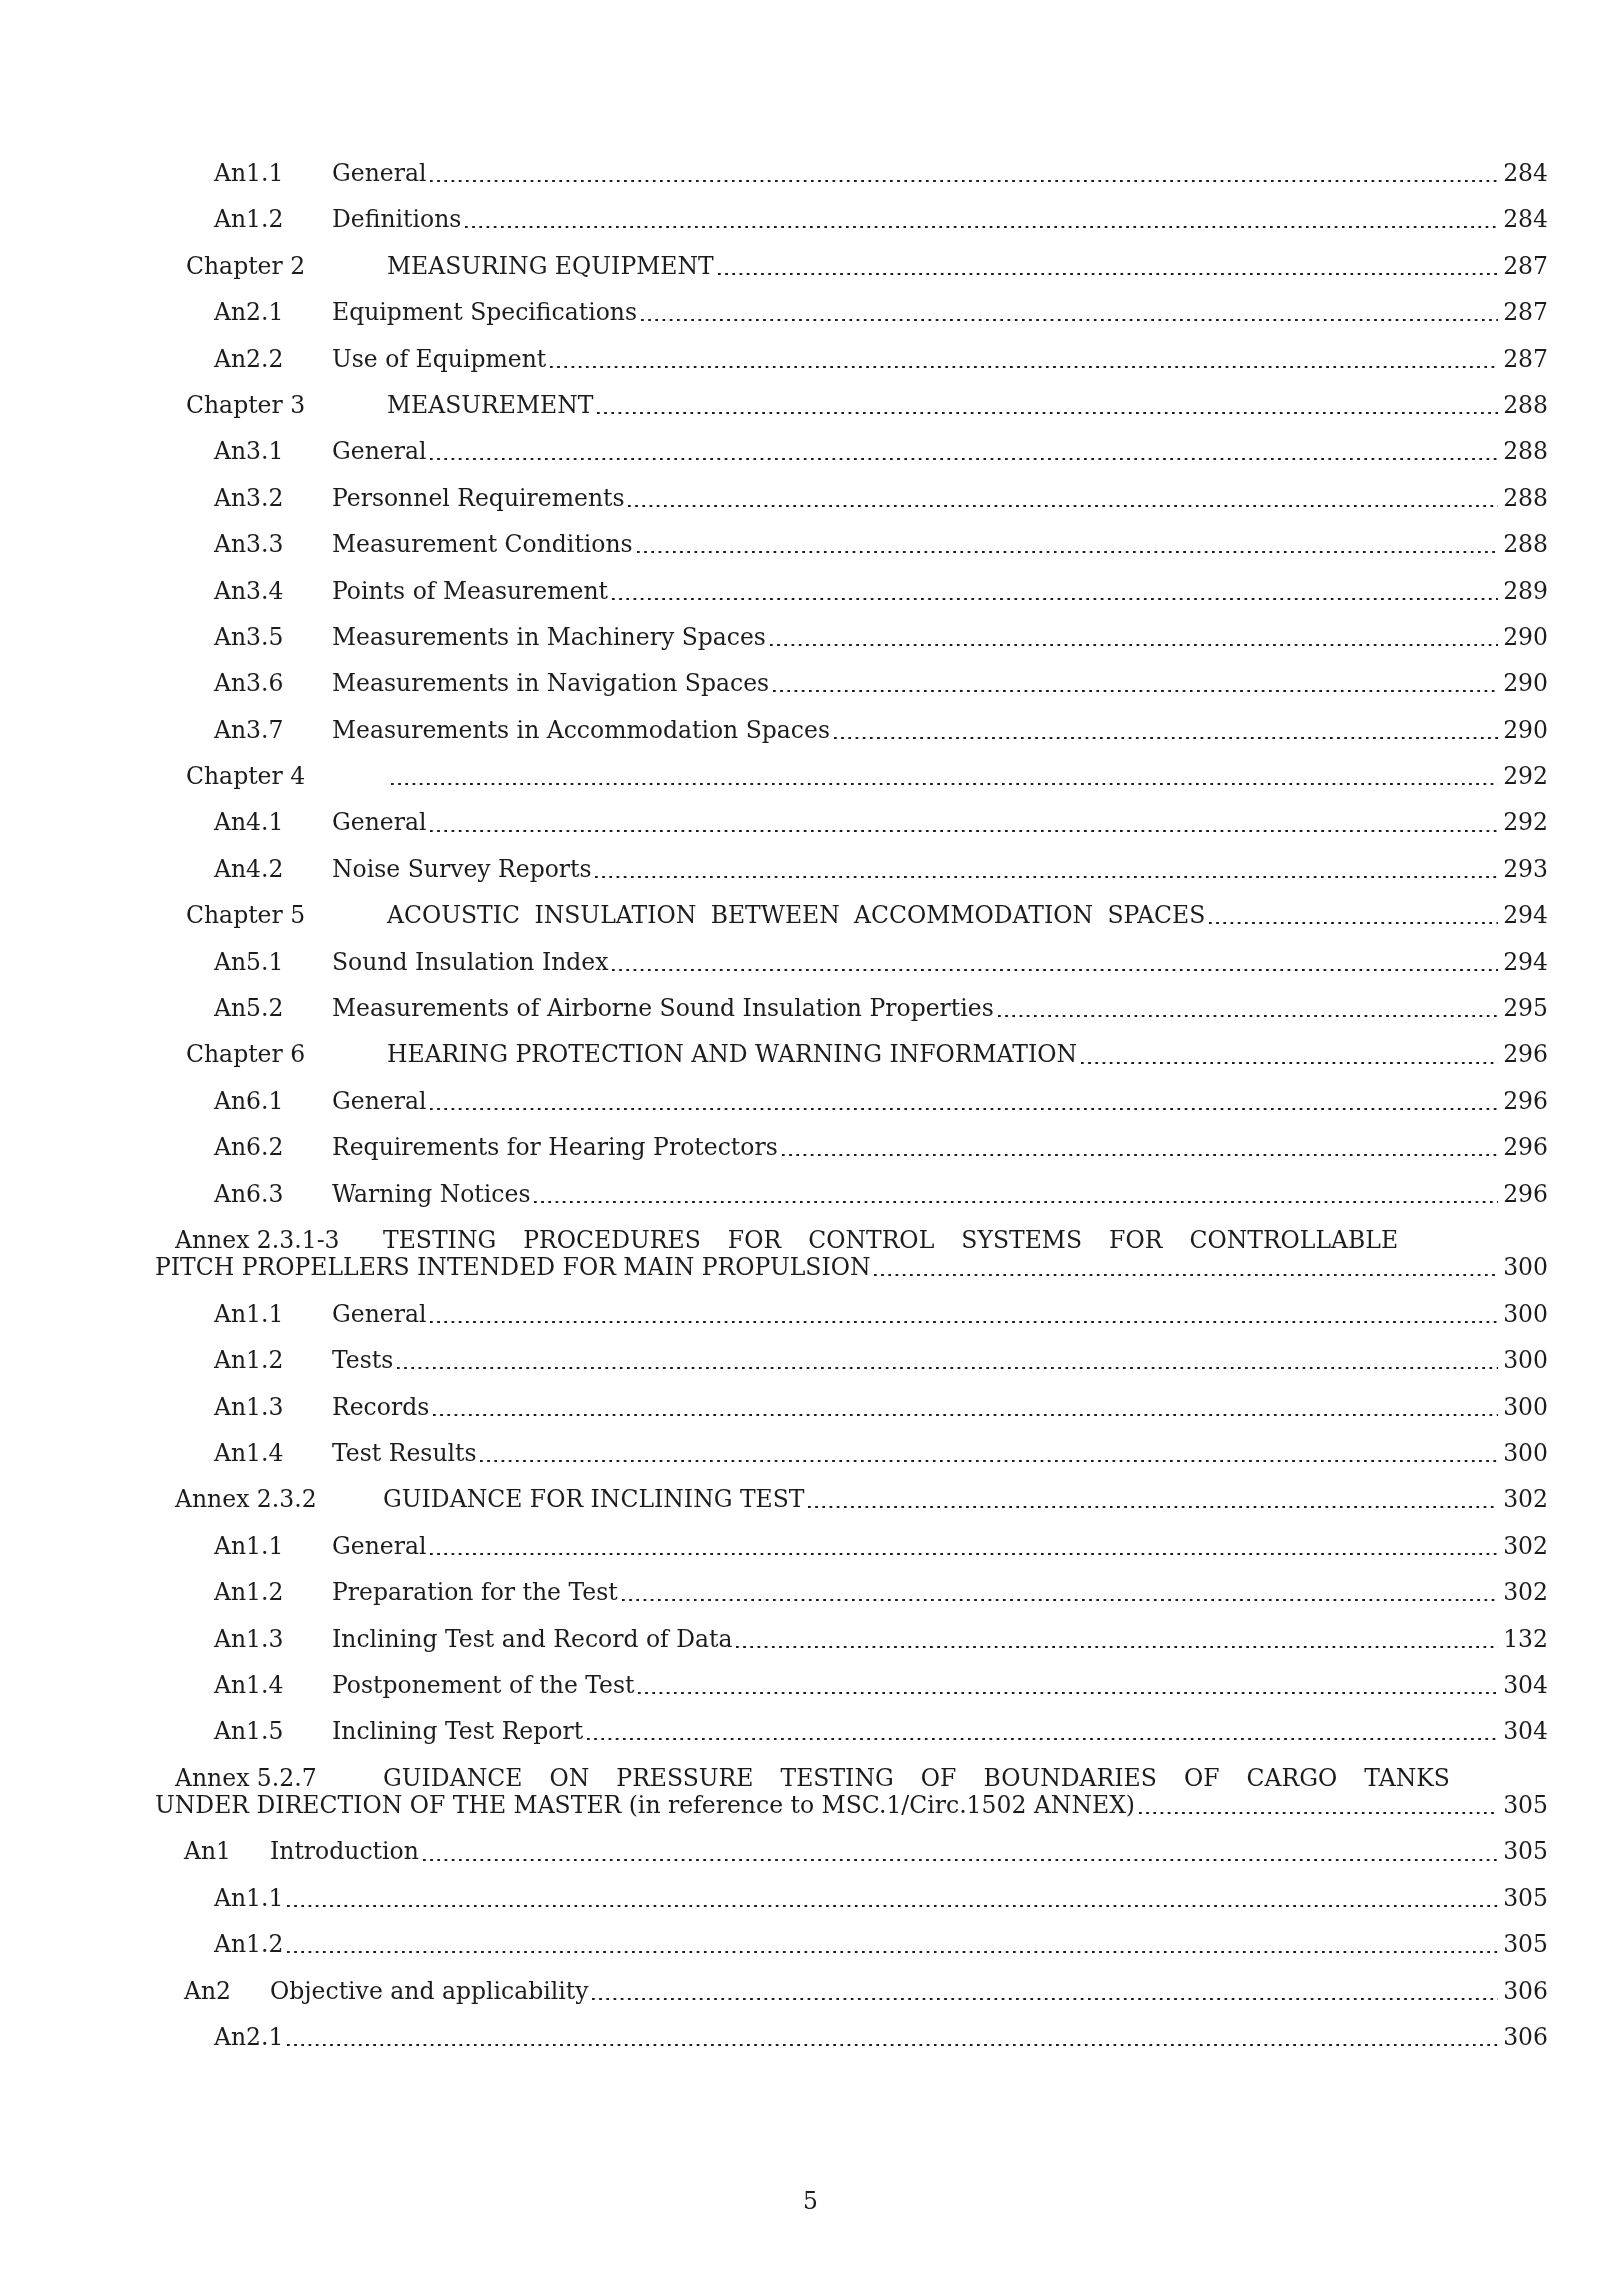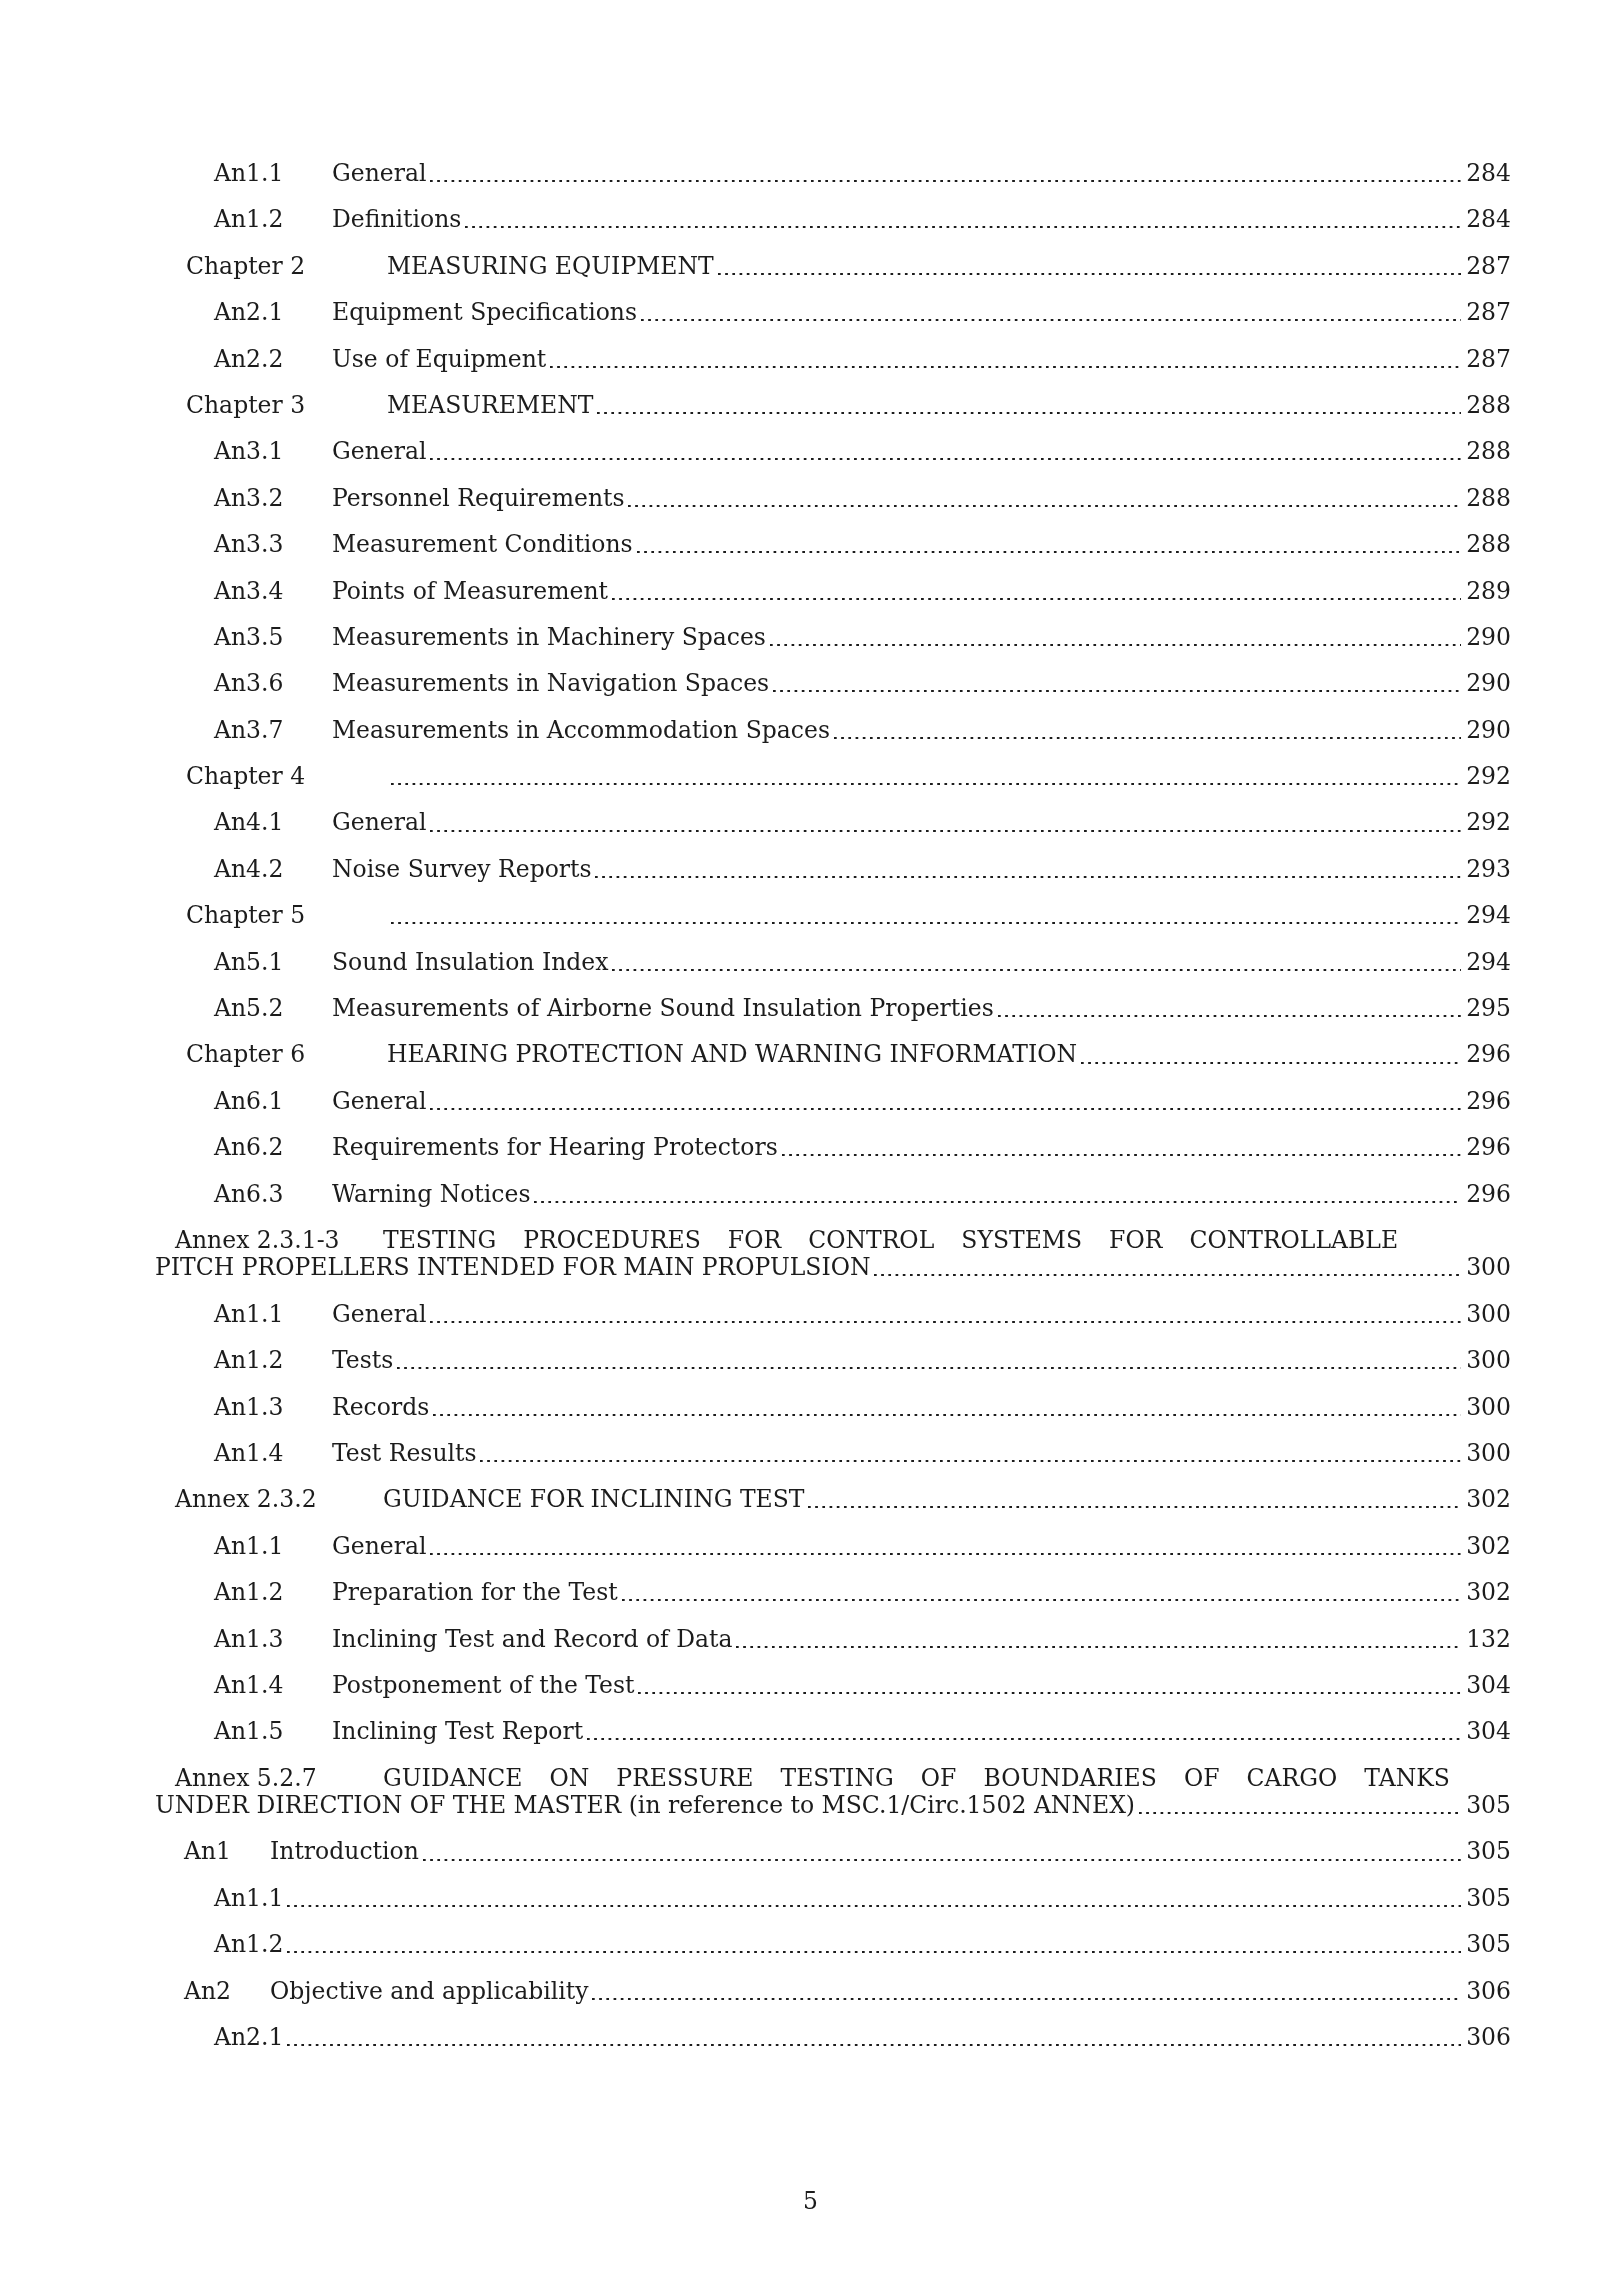--- a/index.html
+++ b/index.html
@@ -22,21 +22,21 @@
     top: 160px;
     left: 0;
     right: 0;
   }
   .row {
     display: flex;
     align-items: stretch;
     height: 27.4px;
     line-height: 27.4px;
     margin-bottom: 19px;
-    padding-right: 110px;
+    padding-right: 73px;
     box-sizing: border-box;
     white-space: nowrap;
   }
   .label { flex: 0 0 auto; }
   .title { flex: 0 0 auto; }
   .pagenum { flex: 0 0 auto; }
   .leader {
     flex: 1 1 11.8px;
     min-width: 9.8px;
     margin: 0 4.9px 0 3.9px;
@@ -165,20 +165,21 @@
         <span class="pagenum">292</span>
       </div>
       <div class="row lvl-an">
         <span class="label">An4.2</span>
         <span class="title">Noise Survey Reports</span>
         <span class="leader"></span>
         <span class="pagenum">293</span>
       </div>
       <div class="row lvl-chapter">
         <span class="label">Chapter 5</span>
+        <span class="title ws-slight">ACOUSTIC INSULATION BETWEEN ACCOMMODATION SPACES</span>
         <span class="leader"></span>
         <span class="pagenum">294</span>
       </div>
       <div class="row lvl-an">
         <span class="label">An5.1</span>
         <span class="title">Sound Insulation Index</span>
         <span class="leader"></span>
         <span class="pagenum">294</span>
       </div>
       <div class="row lvl-an">

